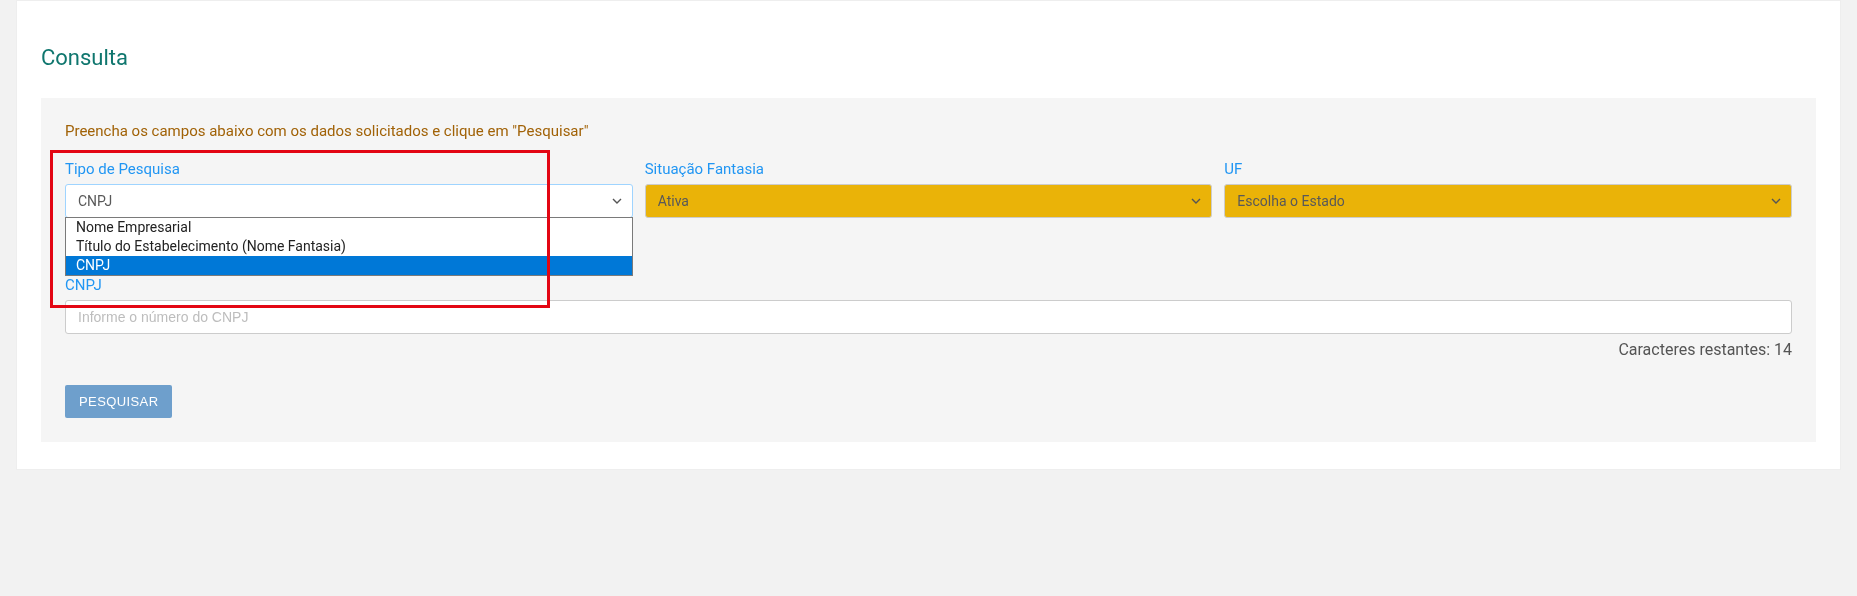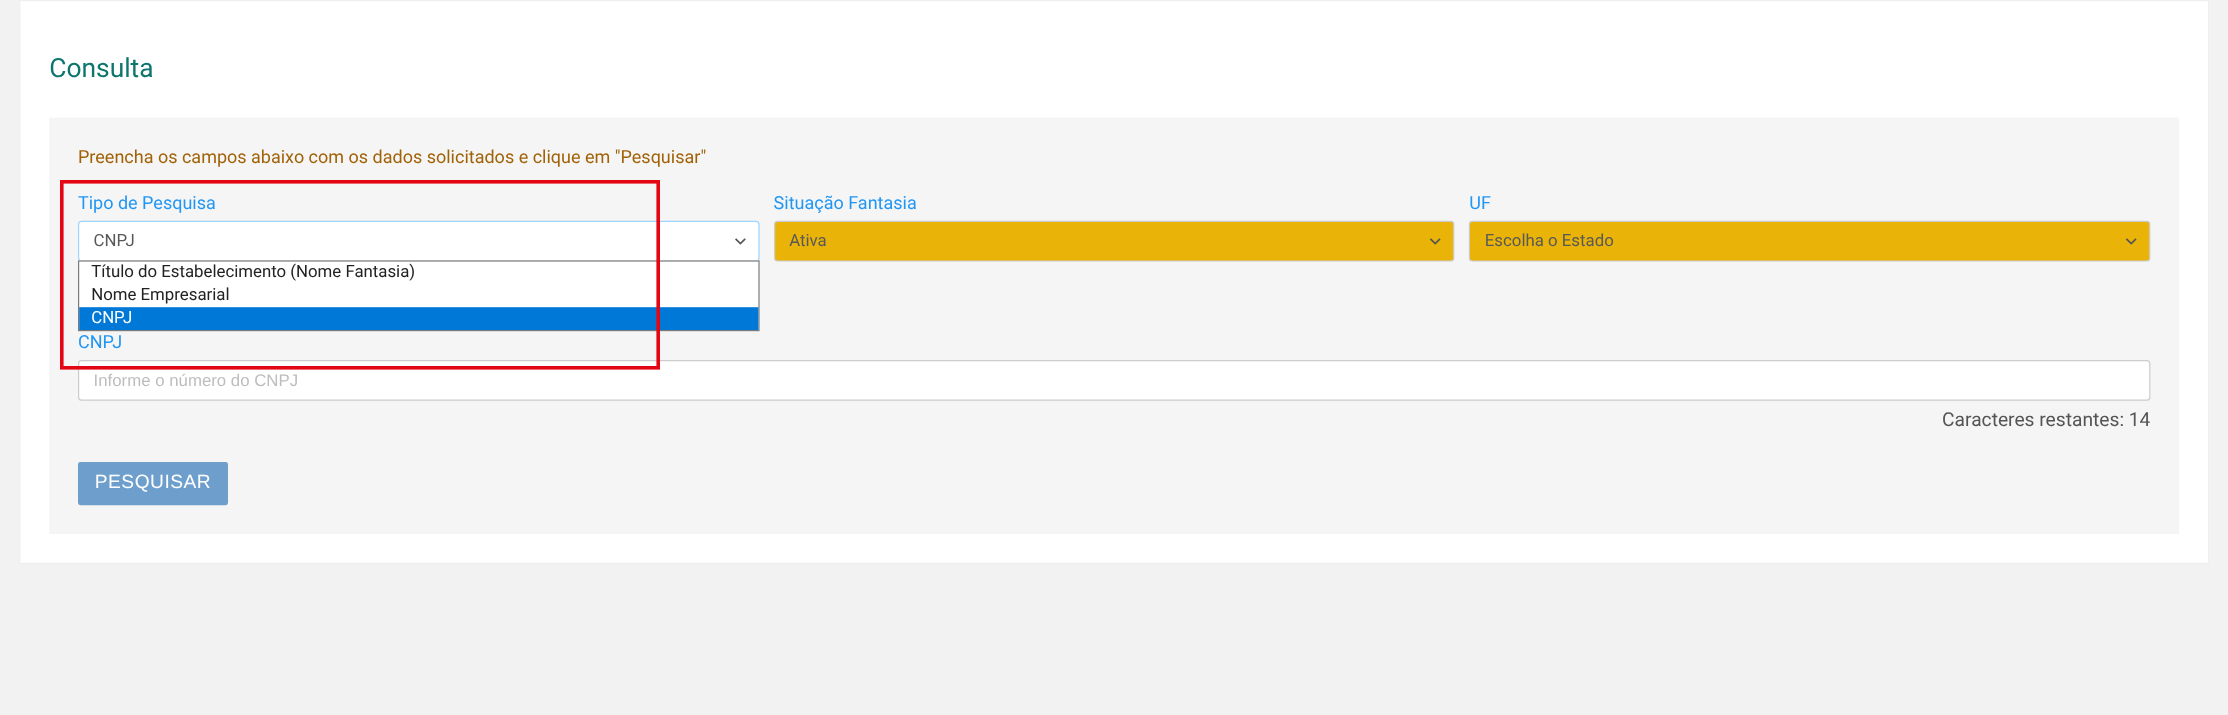--- a/index.html
+++ b/index.html
@@ -124,21 +124,21 @@
     font-size: 16px;
     color: #555;
     margin-top: 6px;
   }
   .search-btn {
     margin-top: 26px;
     background: #6e9fcc;
     color: #ffffff;
     border: none;
     padding: 9px 14px;
-    font-size: 16px;
+    font-size: 13px;
     letter-spacing: 0.4px;
     border-radius: 2px;
     cursor: pointer;
   }
 </style>
 </head>
 <body>
 
 <div class="page">
   <div class="card">
@@ -156,22 +156,22 @@
           <div class="select-wrap">
             <div class="select-control highlight">
               <span>CNPJ</span>
               <span class="chevron">
                 <svg width="12" height="12" viewBox="0 0 12 12">
                     <path d="M2 4 L6 8 L10 4" fill="none" stroke="#555" stroke-width="1.4"></path>
                   </svg>
               </span>
             </div>
             <div class="dropdown-list">
+              <div class="dropdown-option">Nome Empresarial</div>
               <div class="dropdown-option">Título do Estabelecimento (Nome Fantasia)</div>
-              <div class="dropdown-option">Nome Empresarial</div>
               <div class="dropdown-option selected">CNPJ</div>
             </div>
           </div>
         </div>
 
         <div class="field">
           <div class="field-label">Situação Fantasia</div>
           <div class="select-wrap">
             <div class="select-control">
               <span>Ativa</span>

